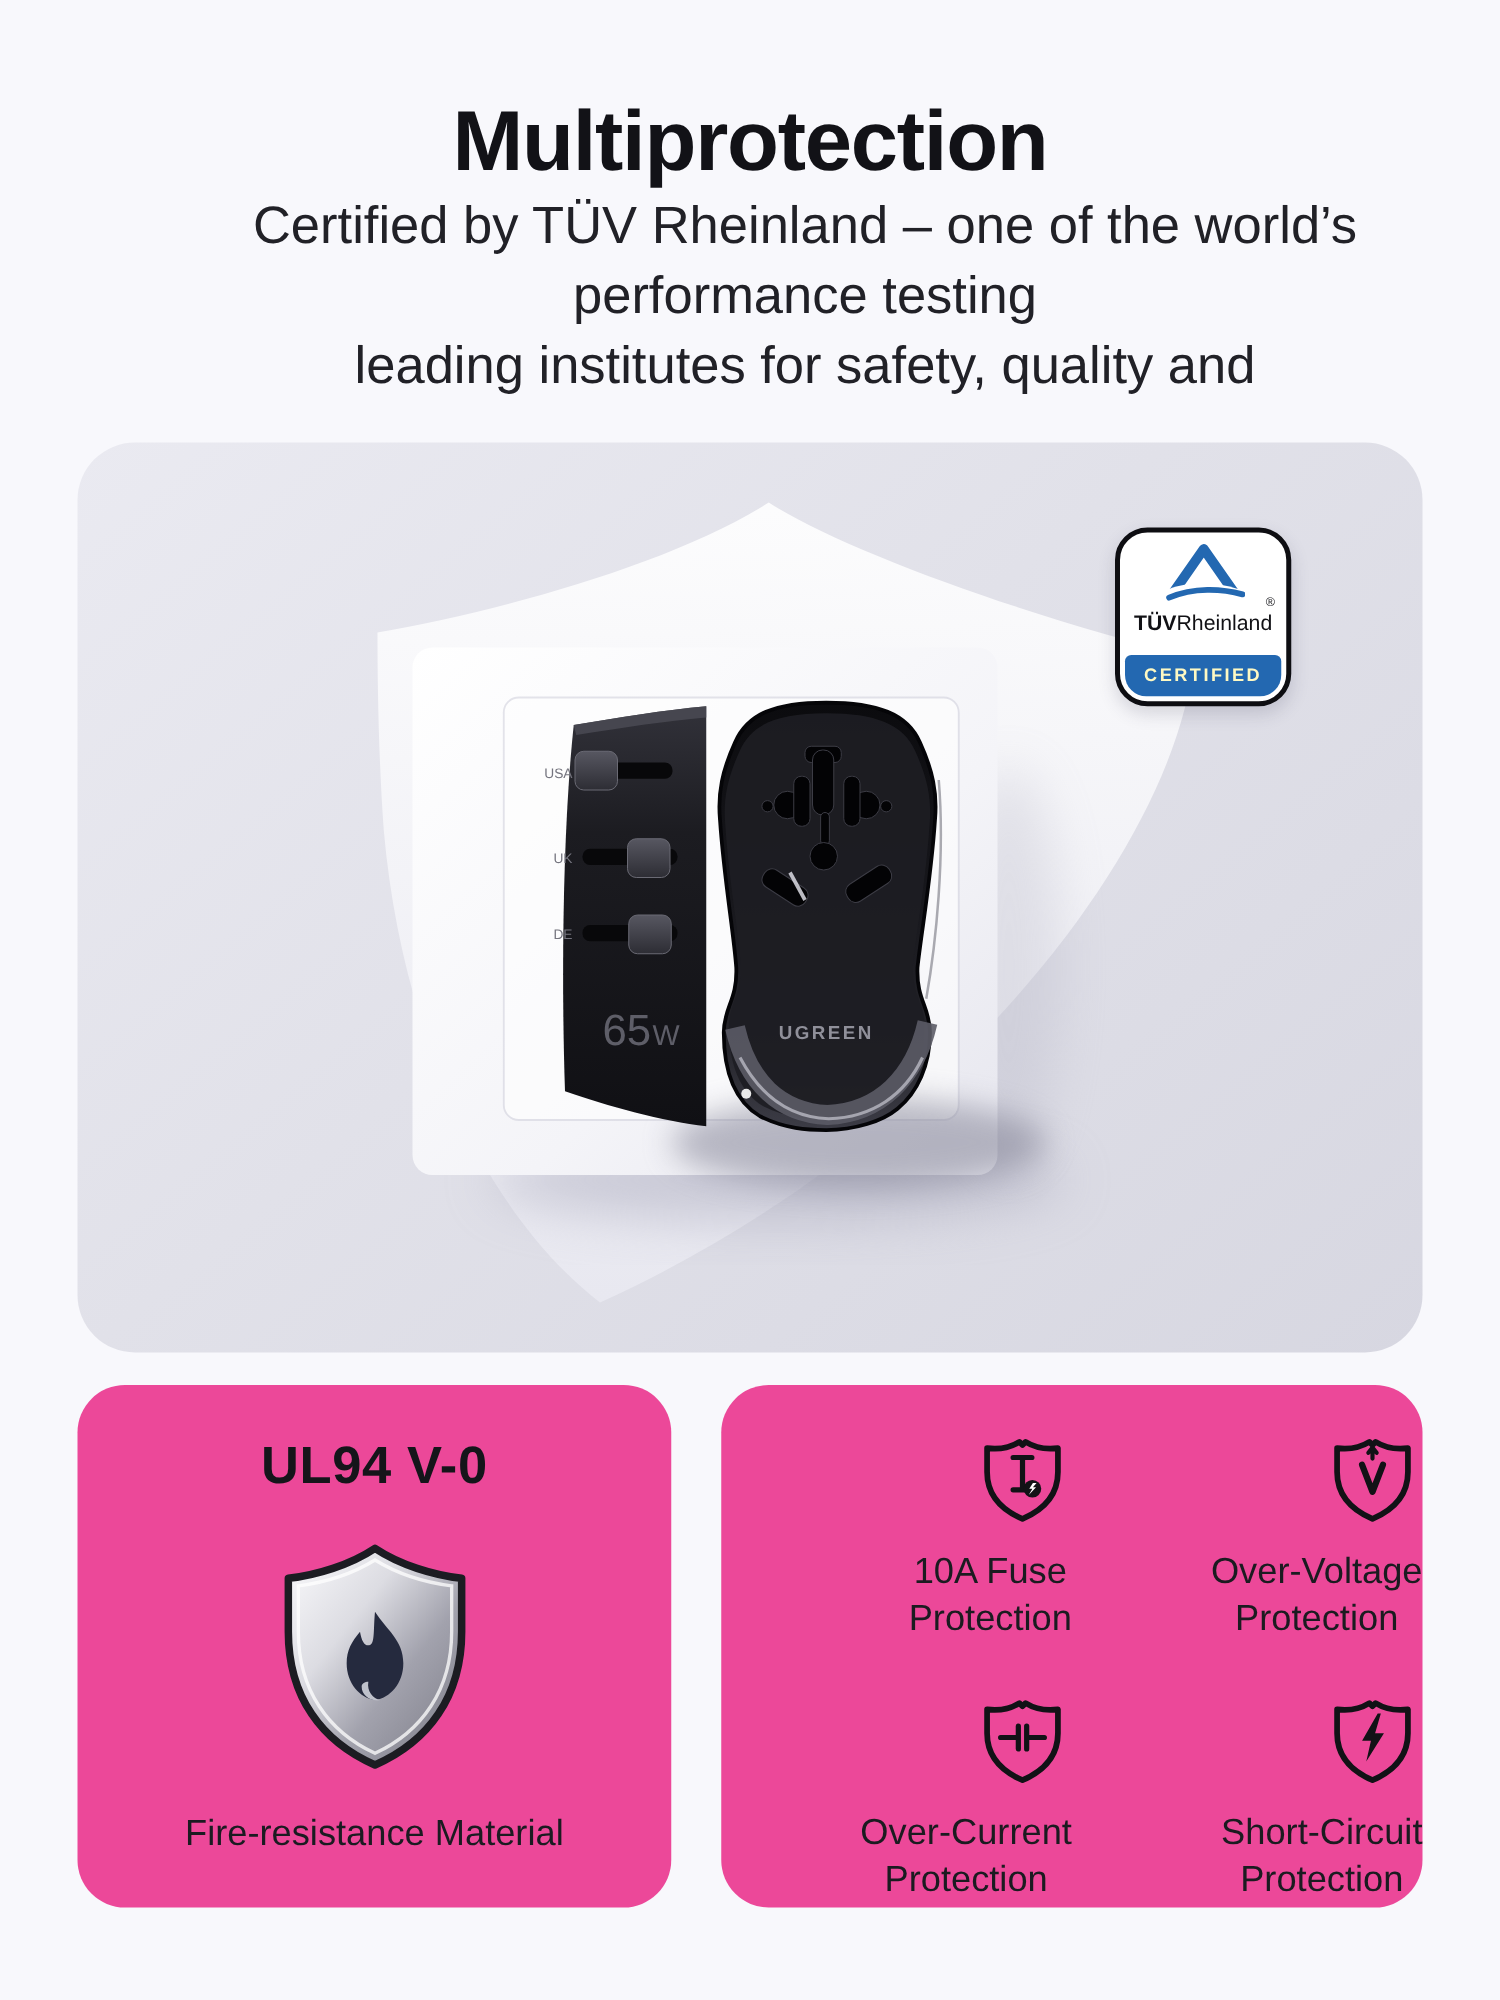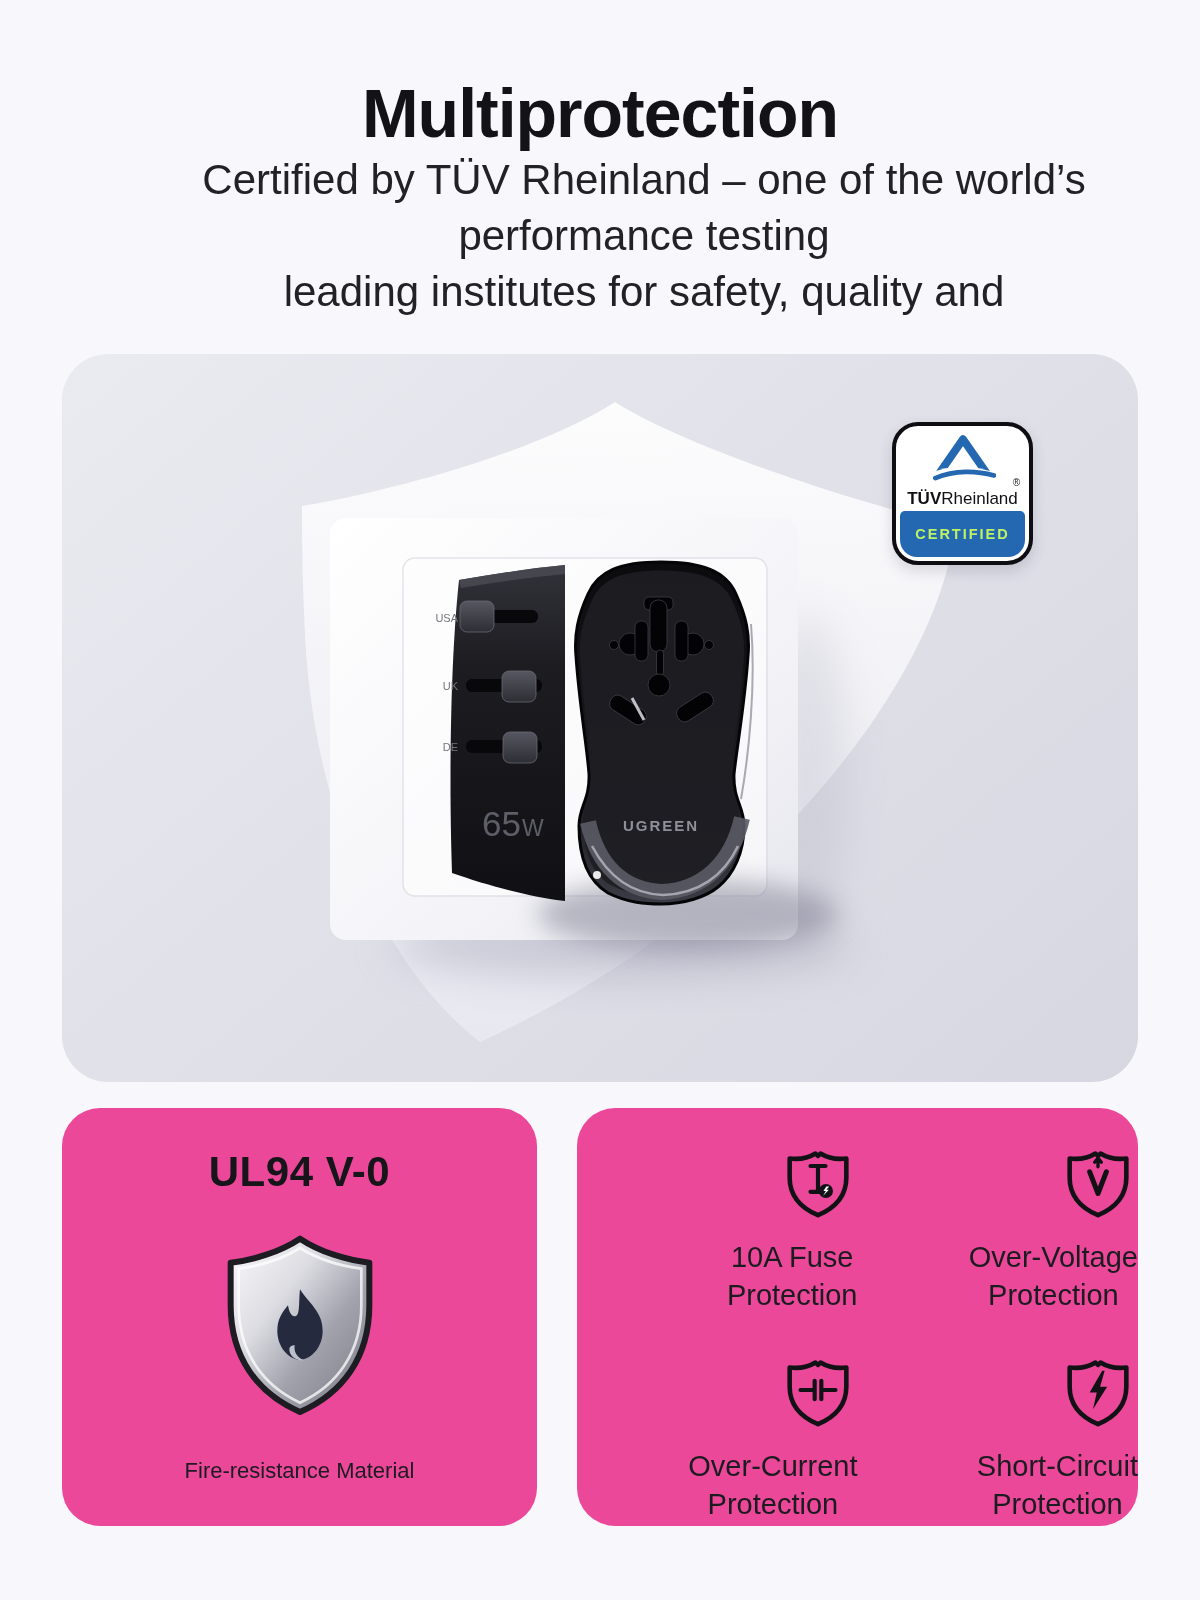--- a/index.html
+++ b/index.html
@@ -33,39 +33,39 @@
   .tuv-badge .tri{display:block;margin:7px auto 0 auto;}
   .tuv-reg{
     position:absolute;right:9px;top:51px;font-size:10px;color:#1a1a1f;font-weight:500;
   }
   .tuv-wordmark{
     position:absolute;left:0;top:63px;width:100%;text-align:center;
     font-size:17px;color:#111115;letter-spacing:0;white-space:nowrap;
   }
   .tuv-wordmark .b{font-weight:700;}
   .tuv-band{
-    position:absolute;left:4px;right:4px;bottom:4px;height:46px;
+    position:absolute;left:4px;right:4px;bottom:4px;height:33px;
     background:#2368b1;border-radius:5px 5px 17px 17px;
     display:flex;align-items:center;justify-content:center;
-    color:#bef264;font-size:14.5px;font-weight:700;letter-spacing:2px;
+    color:#fef9c3;font-size:14.5px;font-weight:700;letter-spacing:2px;
   }
   
   .card{
     position:absolute;top:1108px;height:418px;background:#ec4899;border-radius:38px;
   }
   .card-fire{left:62px;width:475px;}
   .card-prot{left:577px;width:561px;}
   .fire-title{
     position:absolute;left:0;top:40px;width:100%;text-align:center;
     font-size:42px;font-weight:800;color:#15151a;letter-spacing:0.5px;
   }
   .fire-shield{position:absolute;left:50%;top:122px;transform:translateX(-50%);}
   .fire-caption{
     position:absolute;left:0;bottom:42px;width:100%;text-align:center;
-    font-size:22px;font-weight:500;color:#1b1b21;
+    font-size:29px;font-weight:500;color:#1b1b21;
   }
   .prot-grid{
     position:absolute;inset:0;display:grid;grid-template-columns:1fr 1fr;grid-template-rows:1fr 1fr;
   }
   .prot-item{display:flex;flex-direction:column;align-items:flex-end;padding-top:26px;}
   .prot-item .label{
     margin-top:10px;text-align:center;font-size:29px;line-height:38px;font-weight:500;color:#1b1b20;
   }
   .prot-item .label span{display:block;}
 </style>

